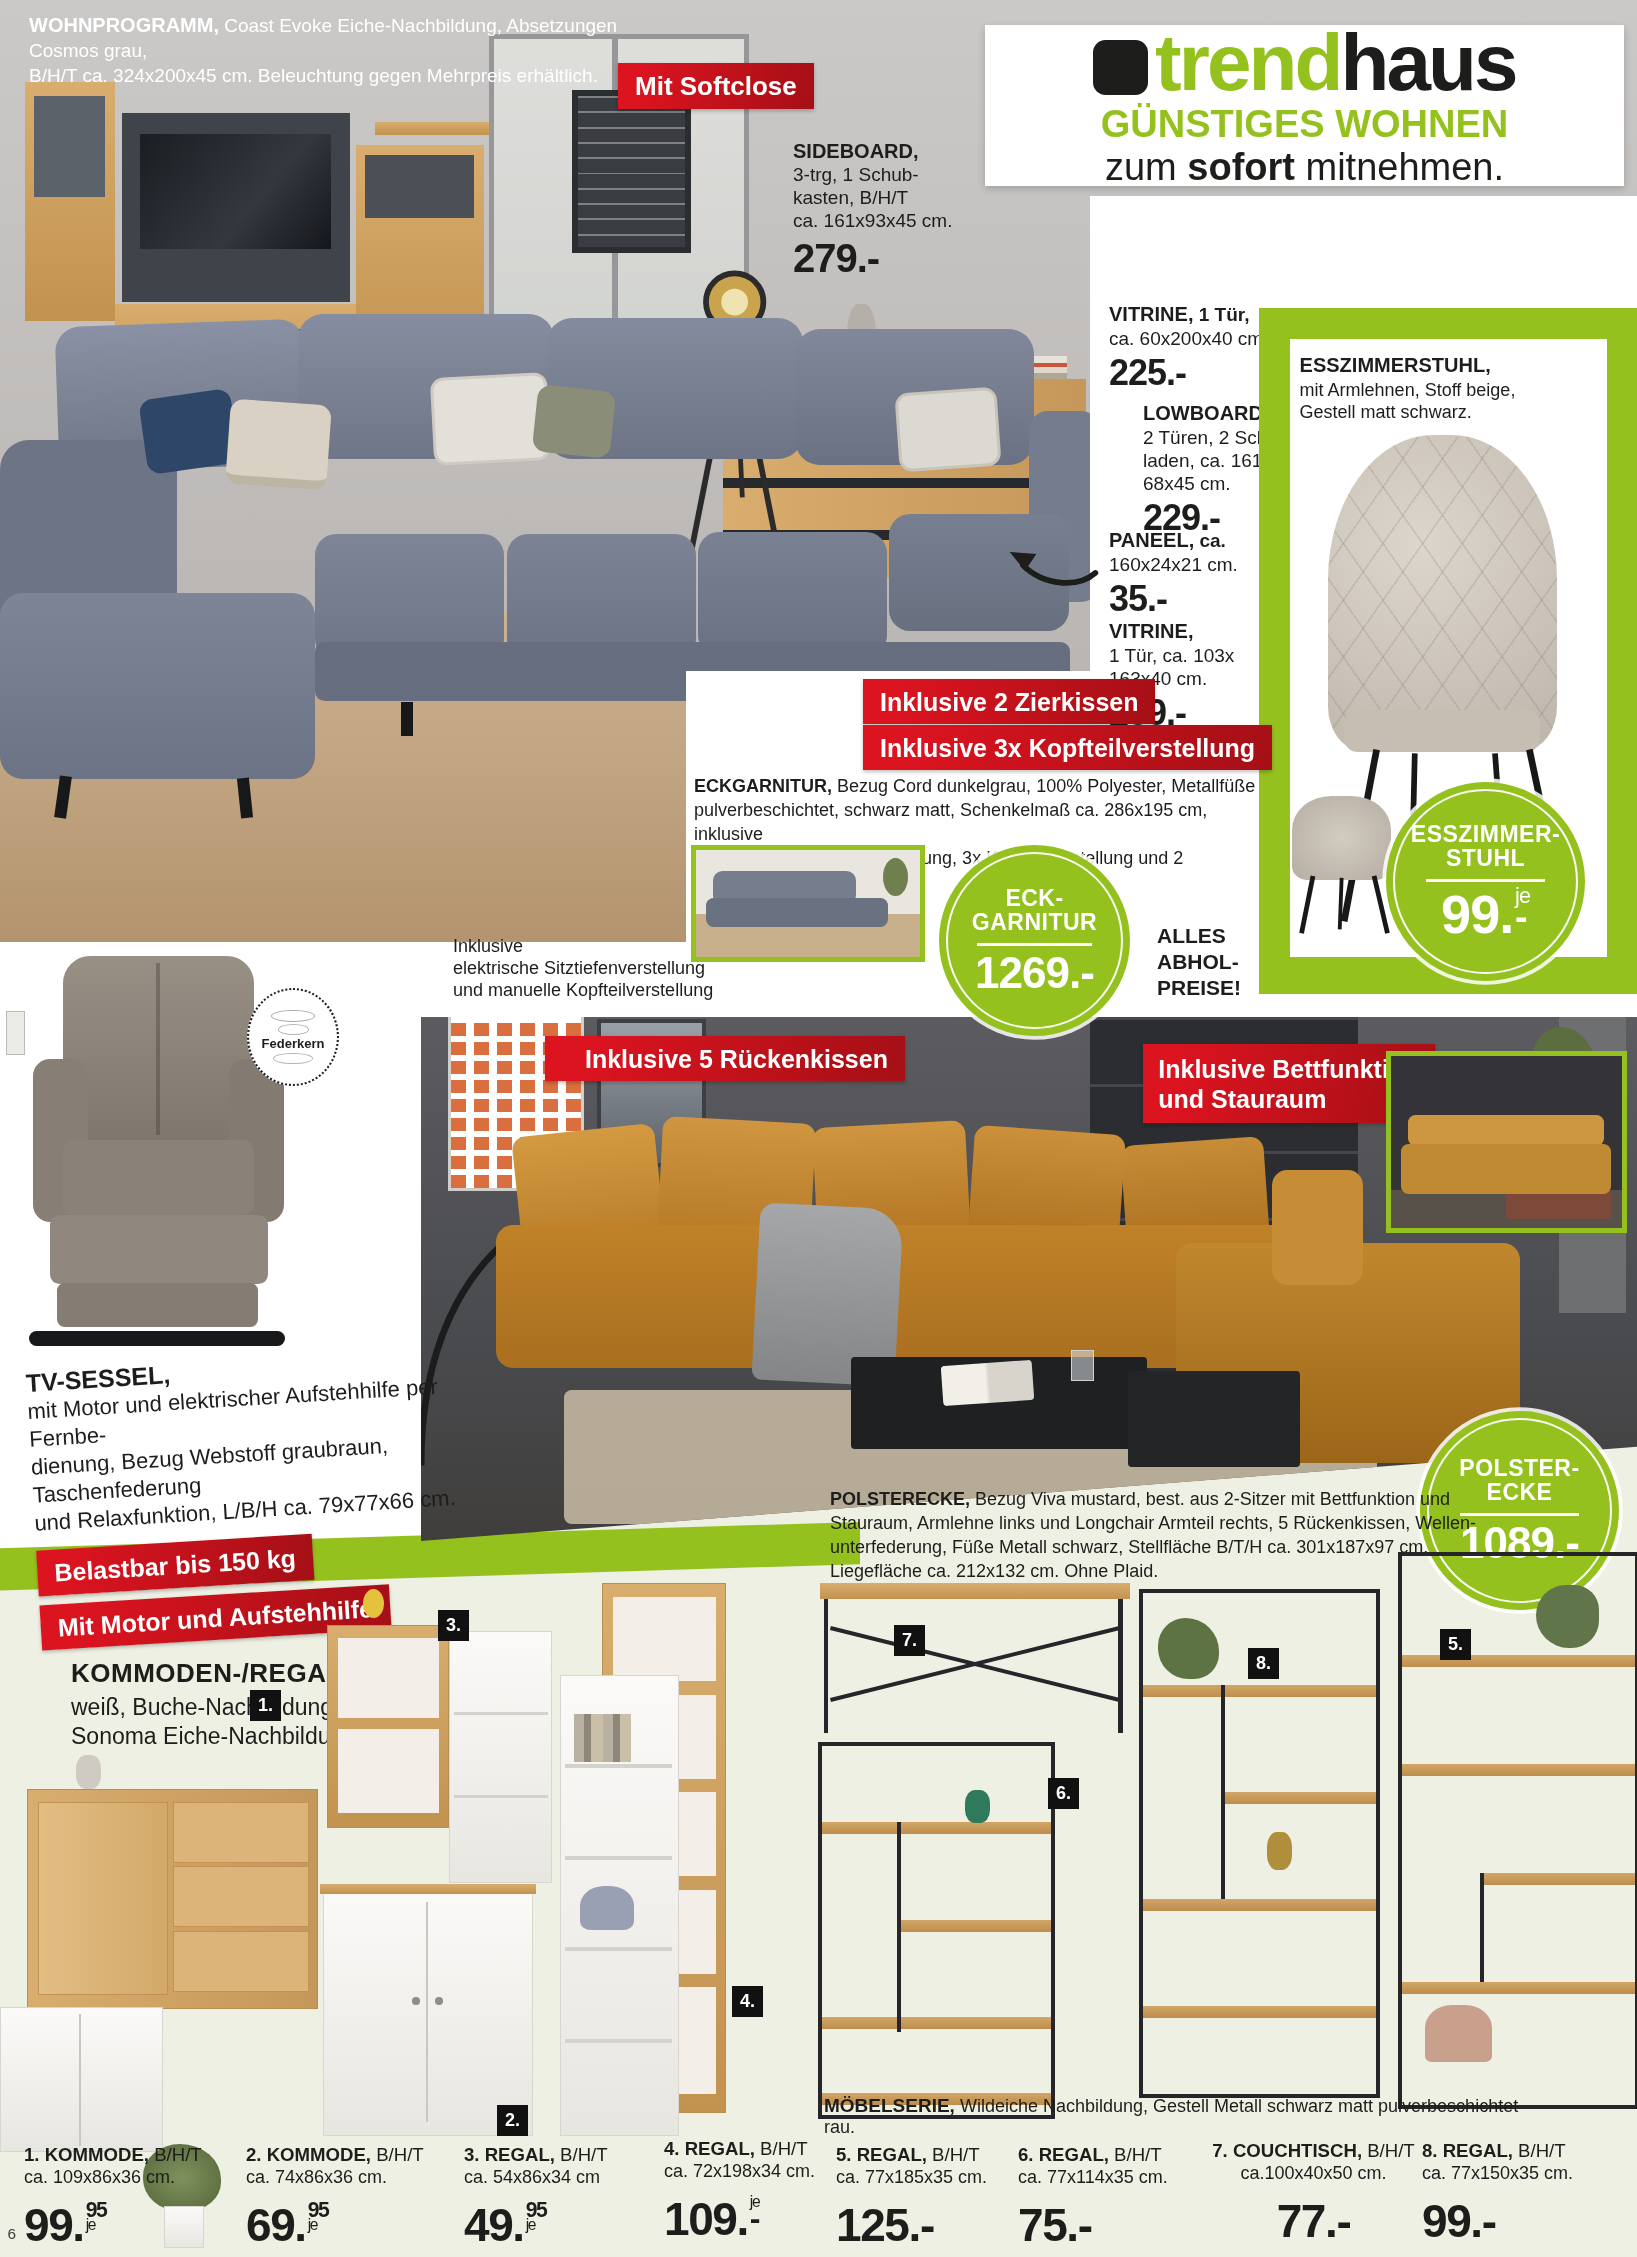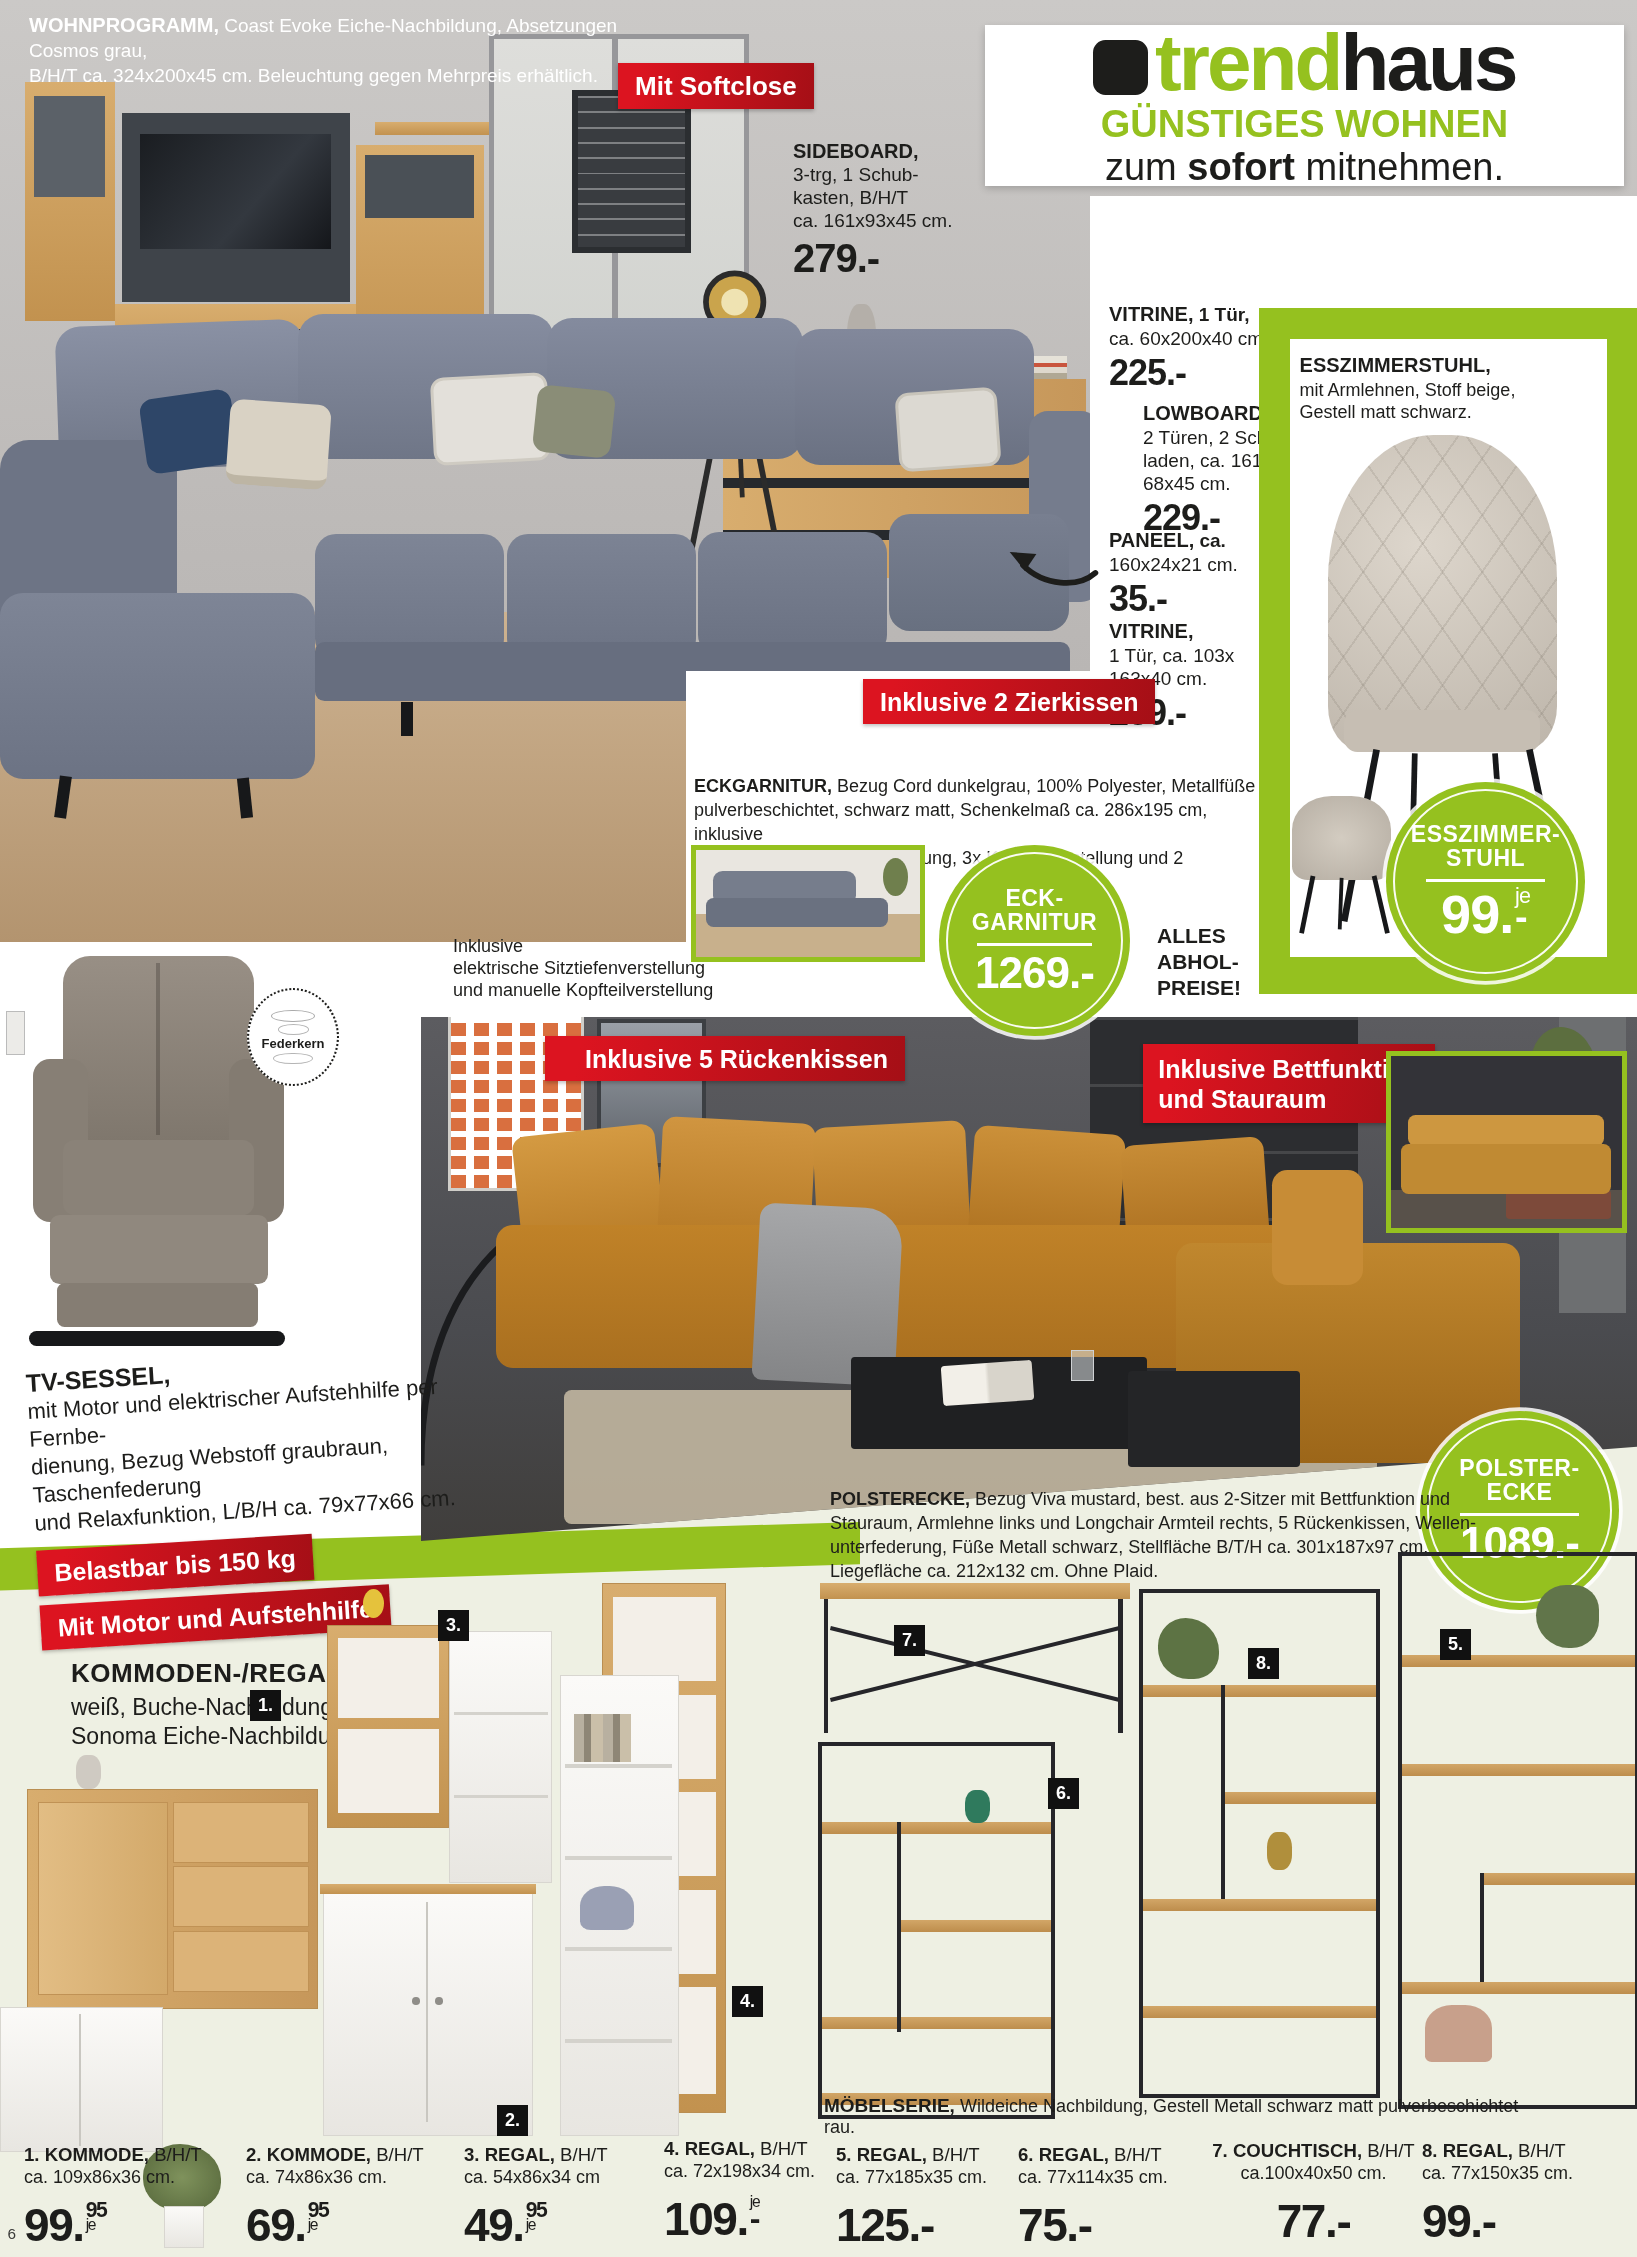--- a/index.html
+++ b/index.html
@@ -184,20 +184,21 @@
       <div class="abs" style="left:1.9px;top:457px;width:99px;height:84px;border-radius:40% 40% 16% 16%;background:radial-gradient(#d3ccc1,#b5ada2);"></div>
       <svg class="abs" style="left:1.9px;top:535px;" width="105" height="63" viewBox="0 0 110 66">
         <line x1="22" y1="2" x2="10" y2="62" stroke="#17181a" stroke-width="5"></line>
         <line x1="86" y1="2" x2="100" y2="62" stroke="#17181a" stroke-width="5"></line>
         <line x1="52" y1="4" x2="50" y2="58" stroke="#17181a" stroke-width="4"></line>
       </svg>
     </div>
   </div>
 
   <div class="rbadge" style="left:863px;top:679px;">Inklusive 2 Zierkissen</div>
+  <div class="rbadge" style="left:863px;top:725px;">Inklusive 3x Kopfteilverstellung</div>
 
   <p class="abs pre desc" style="left:694px;top:774px;width:574px;"><b>ECKGARNITUR,</b><span> Bezug Cord dunkelgrau, 100% Polyester, Metallfüße
 pulverbeschichtet, schwarz matt, Schenkelmaß ca. 286x195 cm, inklusive
 elektrischer Sitztiefenverstellung, 3x Kopfteilverstellung und 2 Zierkissen.</span></p>
 
   <div class="abs" style="left:691px;top:845px;width:224px;height:107px;border:5.7px solid #95c11f;background:linear-gradient(#e9e6e0 60%,#c8b08c 60%);overflow:hidden;">
     <div class="abs" style="left:17px;top:21px;width:143px;height:34px;border-radius:9.6px;background:#767d8c;"></div>
     <div class="abs" style="left:9.6px;top:48px;width:182px;height:29px;border-radius:7.6px;background:#6a7180;"></div>
     <div class="abs" style="left:187px;top:7.6px;width:25px;height:38px;border-radius:50%;background:#6f7f4d;"></div>
   </div>

